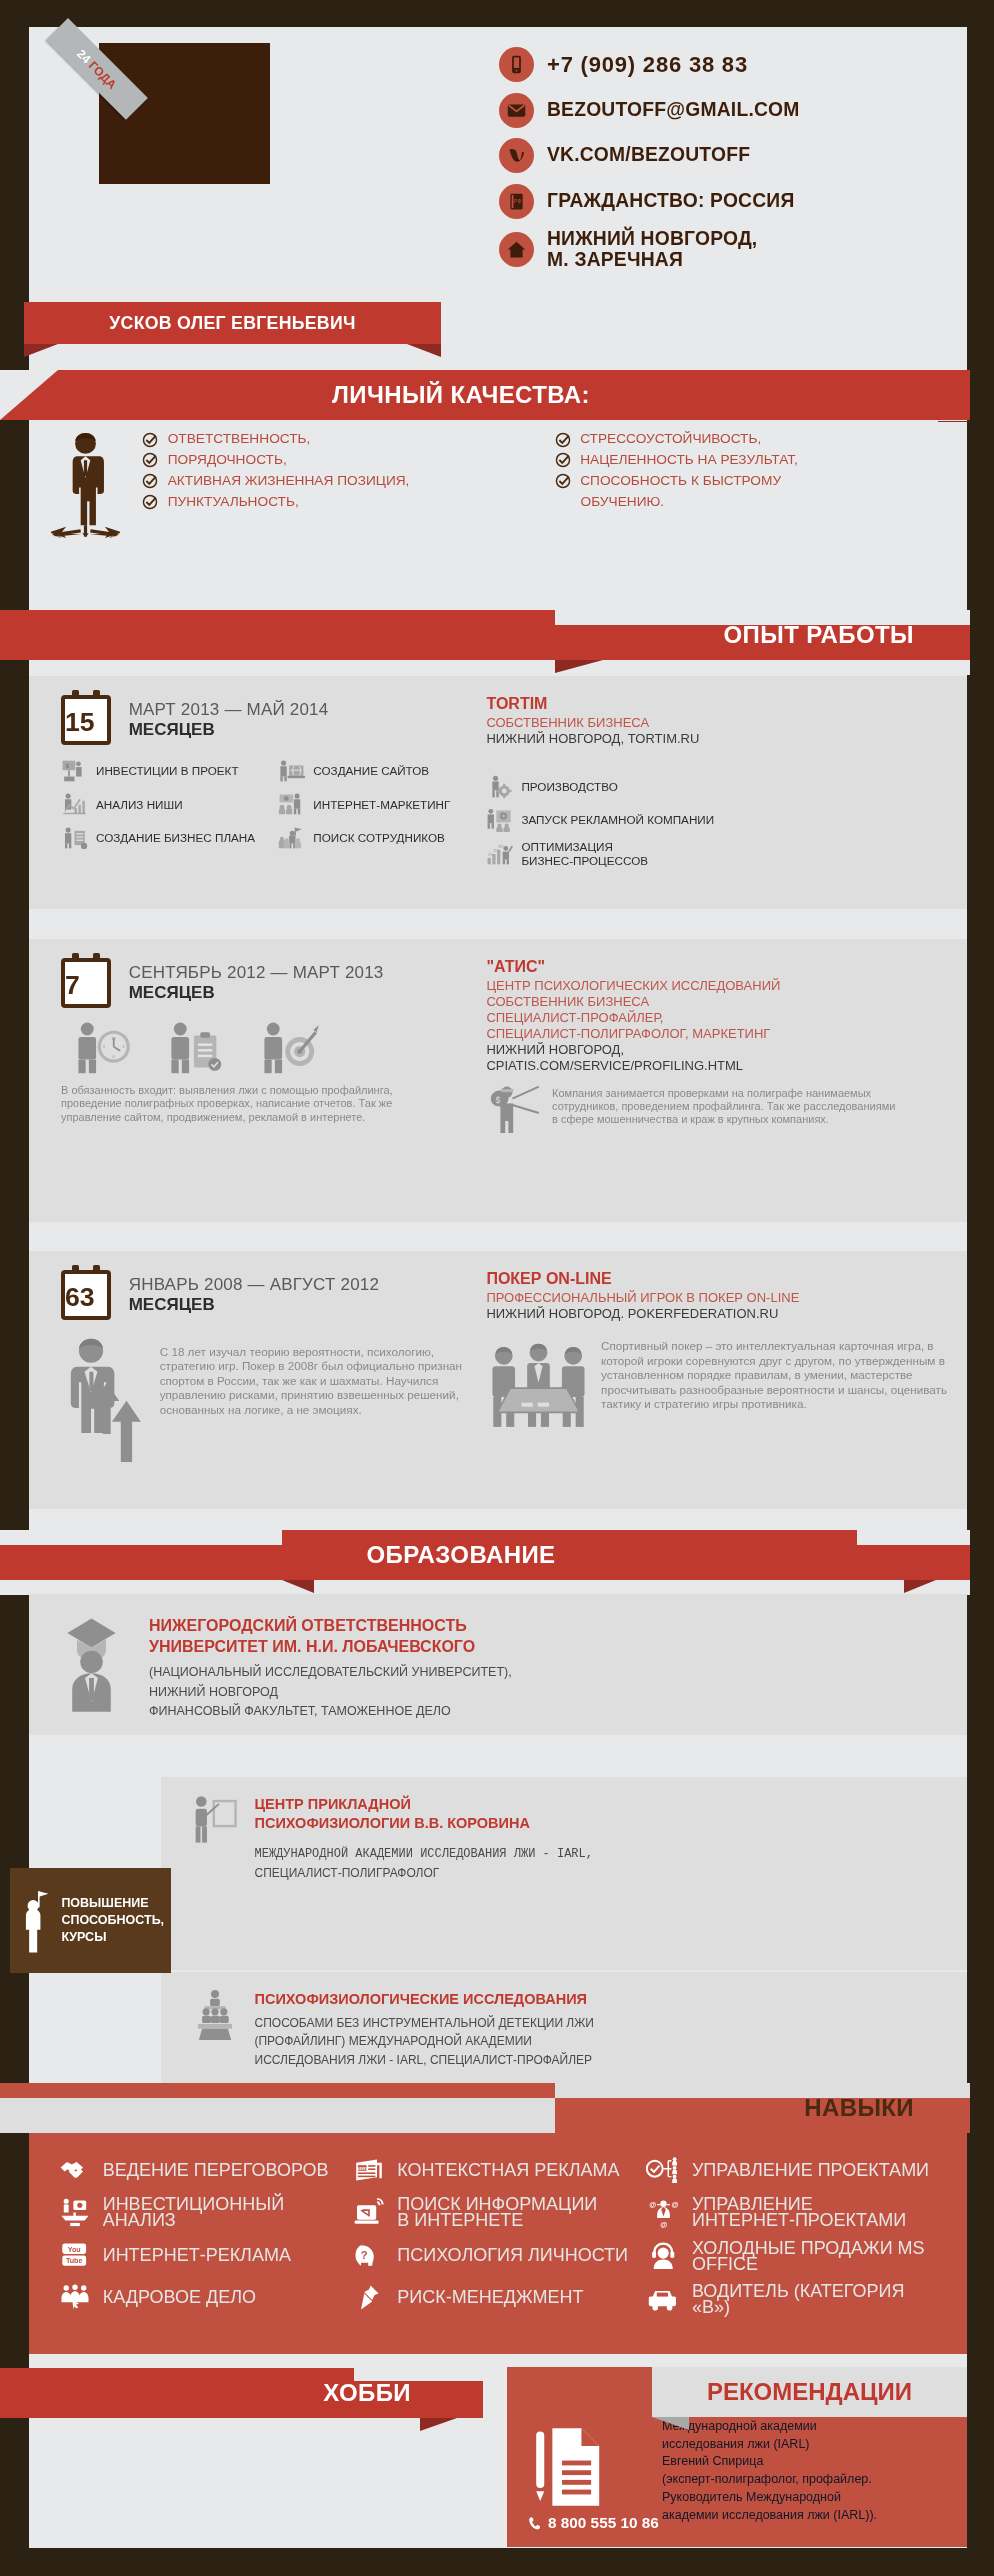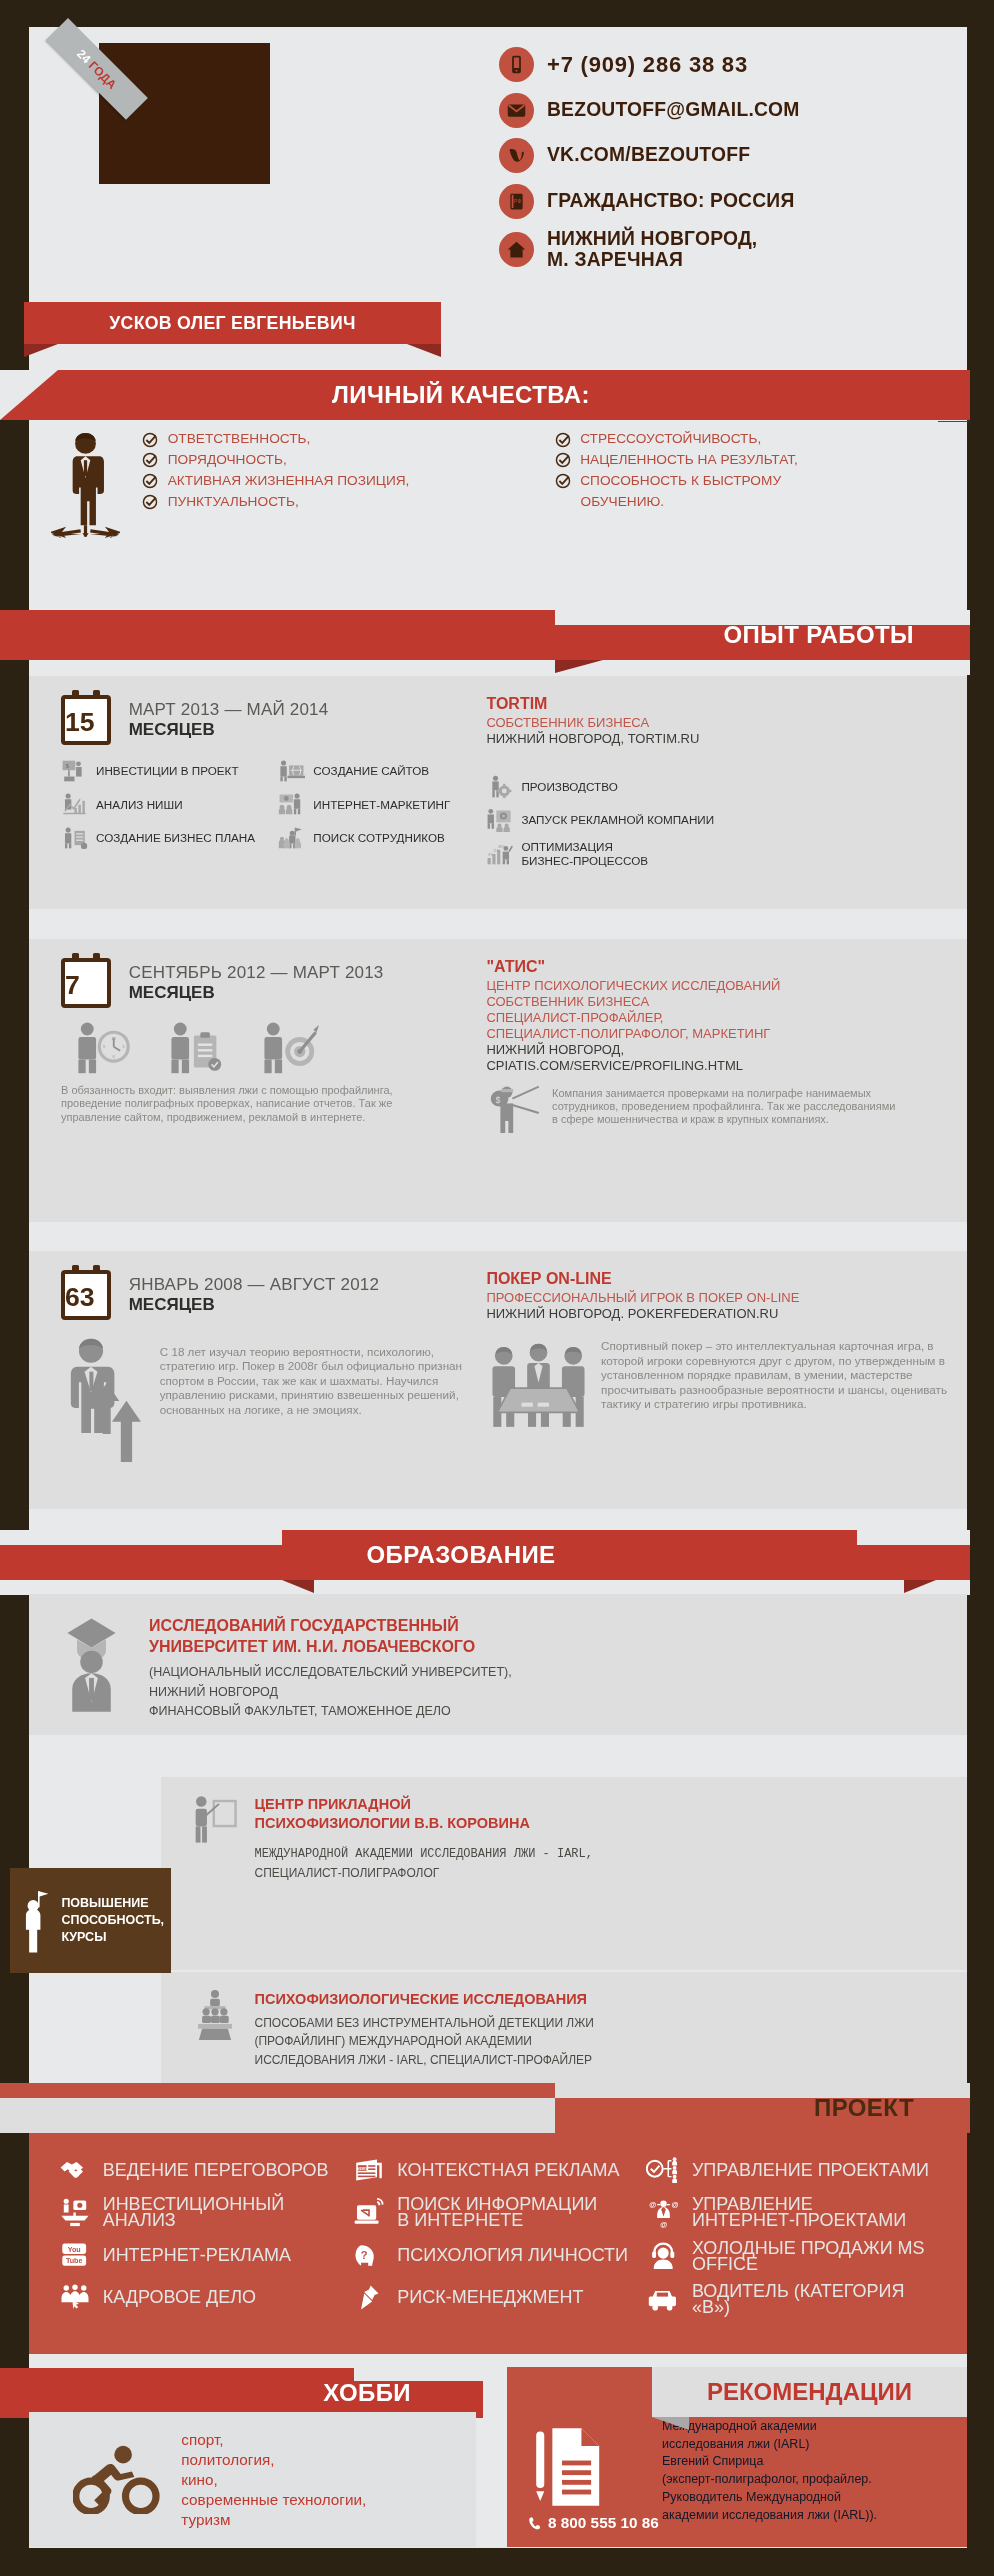--- a/index.html
+++ b/index.html
@@ -753,21 +753,21 @@
         <svg width="61" height="97" viewBox="0 0 76 120">
           <path d="M38 4L8 22l30 18 30-18z" fill="#8f8f8f"></path>
           <path d="M20 30v14c0 7 8 12 18 12s18-5 18-12V30L38 40z" fill="#b5b5b5"></path>
           <circle cx="38" cy="58" r="14" fill="#8f8f8f"></circle>
           <path d="M14 120V92c0-12 10-20 24-20s24 8 24 20v28z" fill="#8f8f8f"></path>
           <path d="M38 72l-8 6 8 30 8-30-8-6z" fill="#dededf"></path>
           <rect x="35" y="78" width="6" height="28" fill="#8f8f8f"></rect>
         </svg>
       </span>
       <div>
-        <div class="edu-title">ИССЛЕДОВАНИЙ ГОСУДАРСТВЕННЫЙ</div>
+        <div class="edu-title">НИЖЕГОРОДСКИЙ ОТВЕТСТВЕННОСТЬ</div>
         <div class="edu-title">УНИВЕРСИТЕТ ИМ. Н.И. ЛОБАЧЕВСКОГО</div>
         <div class="edu-line" style="margin-top:6.4px;">(НАЦИОНАЛЬНЫЙ ИССЛЕДОВАТЕЛЬСКИЙ УНИВЕРСИТЕТ),</div>
         <div class="edu-line">НИЖНИЙ НОВГОРОД</div>
         <div class="edu-line">ФИНАНСОВЫЙ ФАКУЛЬТЕТ, ТАМОЖЕННОЕ ДЕЛО</div>
       </div>
     </div>
   </div>
 
   <div class="courses-card" style="top:1777px; height:193px;">
     <div class="course-row">
@@ -832,21 +832,21 @@
       <div>КУРСЫ</div>
     </div>
   </div>
 
   <div class="sec-wrap right" style="top:2083px;">
     <div class="ribbon" style="background:#c0503f;">
       <div style="position:absolute;left:0;top:14.5px;width:555px;height:35px;background:#dededf;"></div>
       <div style="position:absolute;left:555px;top:14.5px;width:0;height:0;border-bottom:35px solid transparent;border-left:0 solid transparent;"></div>
       <div style="position:absolute;left:555px;top:50px;width:0;height:0;border-top:13px solid #a8a8a8;border-right:48px solid transparent;"></div>
       <div style="position:absolute;left:555px;top:0;width:415px;height:14.5px;background:#dededf;"></div>
-      <div class="txt" style="color:#4a2a10; z-index:2;">ПРОЕКТ</div>
+      <div class="txt" style="color:#4a2a10; z-index:2;">НАВЫКИ</div>
     </div>
   </div>
 
   <div class="skills-band" style="top:2133px; height:221px;">
     <div class="skill-cols">
       <div class="skill-col">
         <div class="skill">
           <span class="sicon">
               <svg width="32" height="24" viewBox="0 0 40 30" fill="#fff">
                 <path d="M2 12l8-7 6 3 6-3 8 7-5 5-4-3-5 4-5-4-4 3z"></path>
@@ -1009,37 +1009,20 @@
 
   <div class="sec-wrap" style="left:0; top:2368px; width:483px;">
     <div class="ribbon" style="justify-content:flex-end; padding-right:72px;">
       <div style="position:absolute;right:0;top:0;width:129px;height:13px;background:#e8e9ea;"></div>
       <div style="position:absolute;right:26px;bottom:-13px;width:0;height:0;border-top:13px solid #8e2a22;border-right:37px solid transparent;"></div>
       <div style="position:absolute;right:0;bottom:-14.5px;width:26px;height:14.5px;background:#e8e9ea;"></div>
       <div class="txt">ХОББИ</div>
     </div>
   </div>
 
-  <div class="hobby-card">
-    <span class="hobby-icon">
-      <svg width="89" height="69" viewBox="0 0 110 86" fill="#6b4526">
-        <circle cx="62" cy="12" r="11"></circle>
-        <path d="M26 38l16-13c3-2 7-2 9 1l8 10 14-3 3 7-18 4c-3 1-5 0-7-2l-4-5-9 8 8 9c2 2 2 5 0 7l-14 14-6-6 11-11-12-13c-3-3-2-7 1-7z"></path>
-        <circle cx="22" cy="64" r="19" fill="none" stroke="#6b4526" stroke-width="9"></circle>
-        <circle cx="84" cy="64" r="19" fill="none" stroke="#6b4526" stroke-width="9"></circle>
-      </svg>
-    </span>
-    <div class="hobby-text">
-      <div>спорт,</div>
-      <div>политология,</div>
-      <div>кино,</div>
-      <div>современные технологии,</div>
-      <div>туризм</div>
-    </div>
-  </div>
 
   <div class="rec-card">
     <div style="position:absolute; left:145px; top:0; width:315px; height:50px; background:#dededf; display:flex; align-items:center; justify-content:center;">
       <span class="txt" style="color:#c0392f; font-weight:bold; font-size:24px;">РЕКОМЕНДАЦИИ</span>
       <div style="position:absolute;left:0px;bottom:-13px;width:0;height:0;border-top:13px solid #a8a8a8;border-left:37px solid transparent;"></div>
     </div>
     <div class="rec-left">
       <span class="rec-doc">
         <svg width="81" height="84" viewBox="0 0 100 104" fill="#ffffff">
           <path d="M30 4h36l22 22v74H30z"></path>

